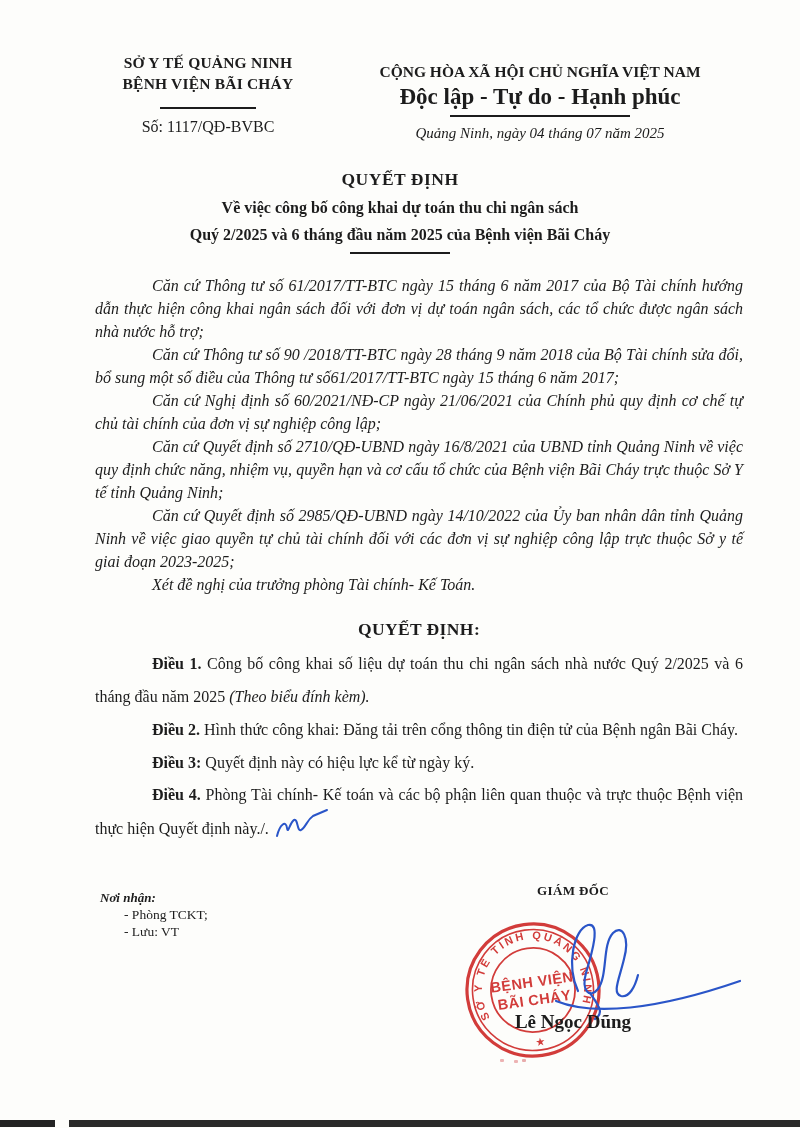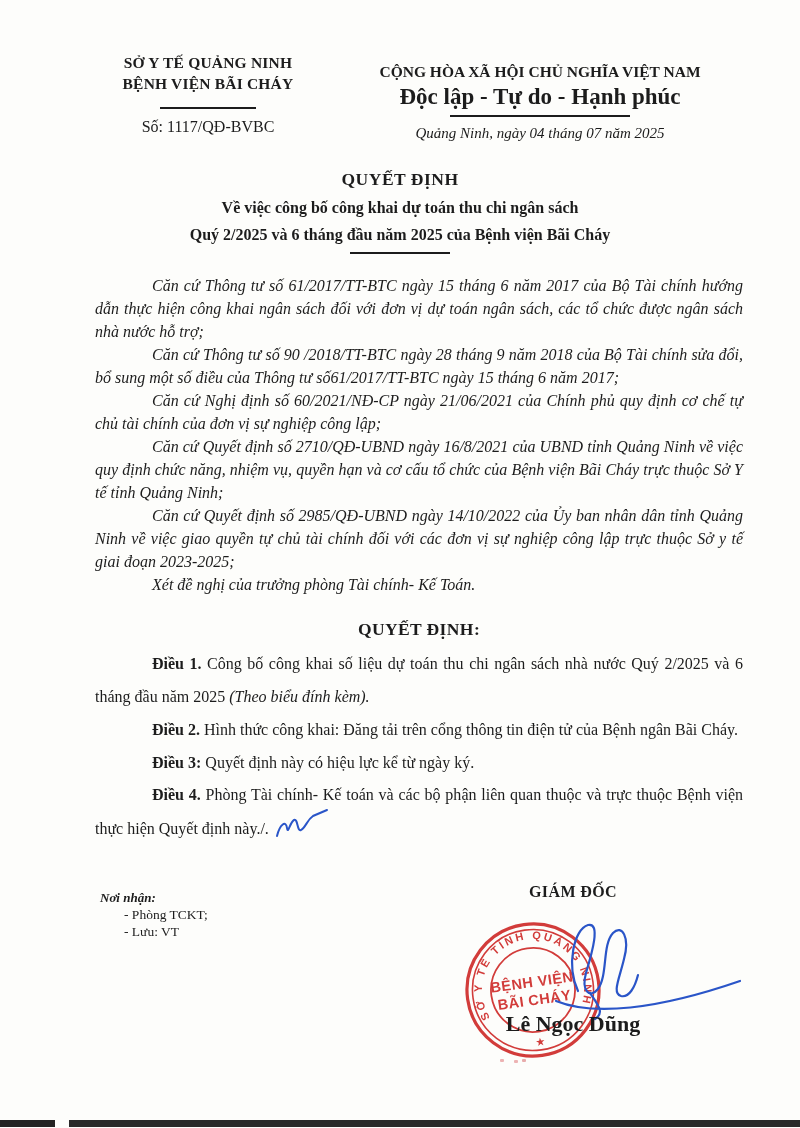--- a/index.html
+++ b/index.html
@@ -39,27 +39,27 @@
   .art-tight{line-height:27px;margin-top:2px !important;}
   .articles b{font-weight:bold;}
   .articles .art-note{font-style:italic;}
   .paraph-svg{vertical-align:-8px;margin-left:4px;}
   .footer{position:absolute;left:0;top:883px;width:680px;height:245px;}
   .recipients{position:absolute;left:100px;top:7px;}
   .recipients-heading{font-weight:bold;font-style:italic;font-size:13px;line-height:16px;}
   .recipient-item{font-size:13.5px;line-height:17px;margin-left:24px;}
   .sign-title{
     position:absolute;left:448px;top:0;width:250px;text-align:center;
-    font-weight:bold;font-size:16px;letter-spacing:.4px;
+    font-weight:bold;font-size:13px;letter-spacing:.4px;
   }
   .stamp-svg{position:absolute;left:448px;top:22px;transform:rotate(-8deg);opacity:.93;}
   .signature-svg{position:absolute;left:538px;top:20px;}
   .sign-name{
     position:absolute;left:448px;top:128px;width:250px;text-align:center;
-    font-weight:bold;font-size:22px;
+    font-weight:bold;font-size:19px;
   }
   .red-specks{
     position:absolute;left:500px;top:176px;width:4px;height:3px;background:#e0787a;
     box-shadow:14px 1px 0 #e0787a, 22px 0 0 #d86a6c;opacity:.55;border-radius:1px;
   }
   .scan-bar{position:absolute;top:1120px;height:7px;background:#232323;}
   .scan-bar-left{left:0;width:55px;}
   .scan-bar-right{left:69px;right:0;background:#2a2a2a;}
   .stamp-red{fill:none;stroke:#cf2e2c;}
   .stamp-text{fill:#cf2e2c;font-weight:bold;font-family:"Liberation Sans","DejaVu Sans",sans-serif;}

